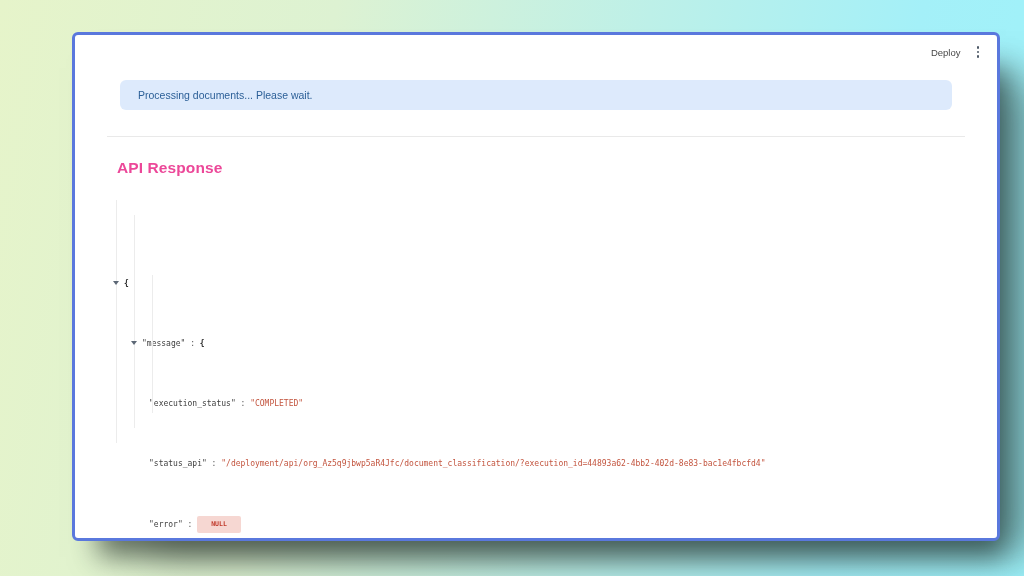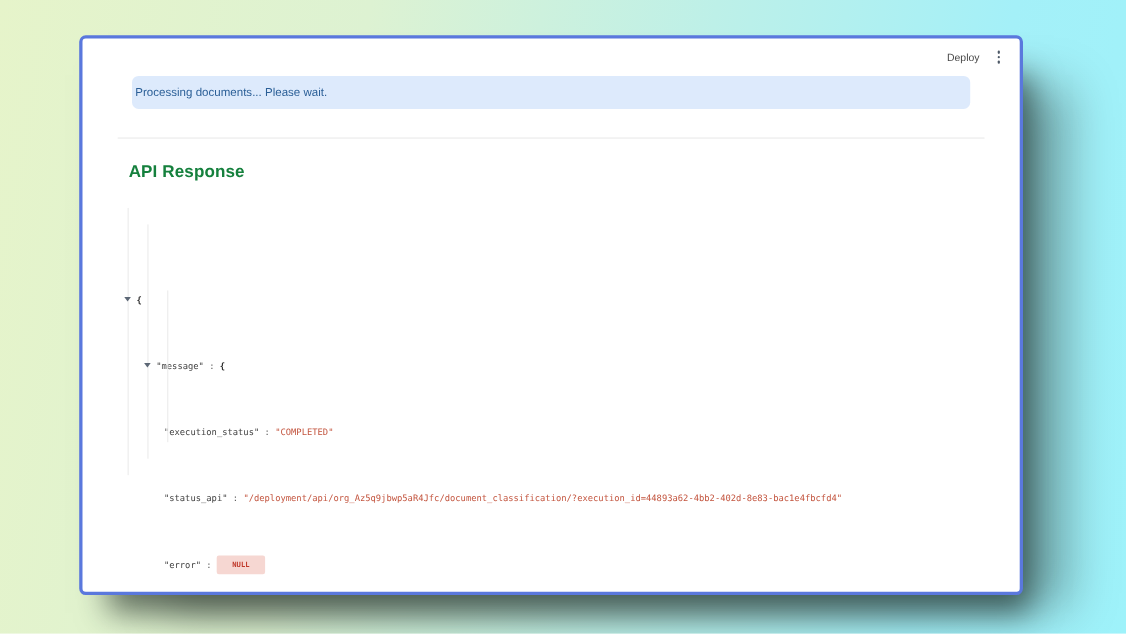--- a/index.html
+++ b/index.html
@@ -3,46 +3,46 @@
 <meta charset="utf-8">
 <style>
   * { margin:0; padding:0; box-sizing:border-box; }
   html,body { width:1024px; height:576px; overflow:hidden; }
   body {
     font-family:"Liberation Sans", sans-serif;
     background:linear-gradient(100deg,#e6f4ca 0%,#ddf2d2 30%,#bdf0e8 58%,#a4f0f8 82%,#9ef2fa 100%);
     position:relative;
   }
   .window {
-    position:absolute; left:72px; top:32px; width:858px; height:509px;
+    position:absolute; left:72px; top:32px; width:928px; height:509px;
     background:#ffffff;
     border:3px solid #5a78dd;
     border-radius:6px;
     box-shadow:16px 26px 26px -10px rgba(25,35,30,0.62), 60px 30px 40px -18px rgba(25,35,30,0.35);
     overflow:hidden;
   }
   .titlebar {
     height:34px; display:flex; justify-content:flex-end; align-items:center;
     padding-right:14px; gap:12px;
   }
   .deploy-btn {
     font-size:9.5px; color:#474747; background:none; border:none; cursor:pointer;
     font-family:"Liberation Sans", sans-serif;
   }
   .kebab { display:flex; flex-direction:column; gap:2px; cursor:pointer; padding:2px 4px; }
   .kebab i { width:2.5px; height:2.5px; border-radius:50%; background:#4d5866; display:block; }
   .banner {
-    margin:0 45px; border-radius:6px; padding:9px 3px;
+    margin:11px 45px; border-radius:6px; padding:9px 18px;
     font-size:10.5px; line-height:12px;
   }
   .banner.info { background:#ddeafc; color:#2b5f97; }
   .hr { border:none; border-top:1px solid #e9e9e9; height:0; }
   .hr1 { margin:26px 32px 0; }
   .section-title {
-    margin:22px 42px 0; font-size:15.5px; font-weight:700; color:#15803d;
+    margin:22px 42px 0; font-size:15.5px; font-weight:700; color:#ec4899;
     letter-spacing:.1px;
   }
   .tree {
     position:relative; margin:9px 0 0 38px;
     font-family:"DejaVu Sans Mono", monospace;
     font-size:8px; line-height:15px; color:#4a4a4a; white-space:pre;
   }
   .row { padding-left:0; }
   .d1 { padding-left:18px; }
   .d2 { padding-left:36px; }

